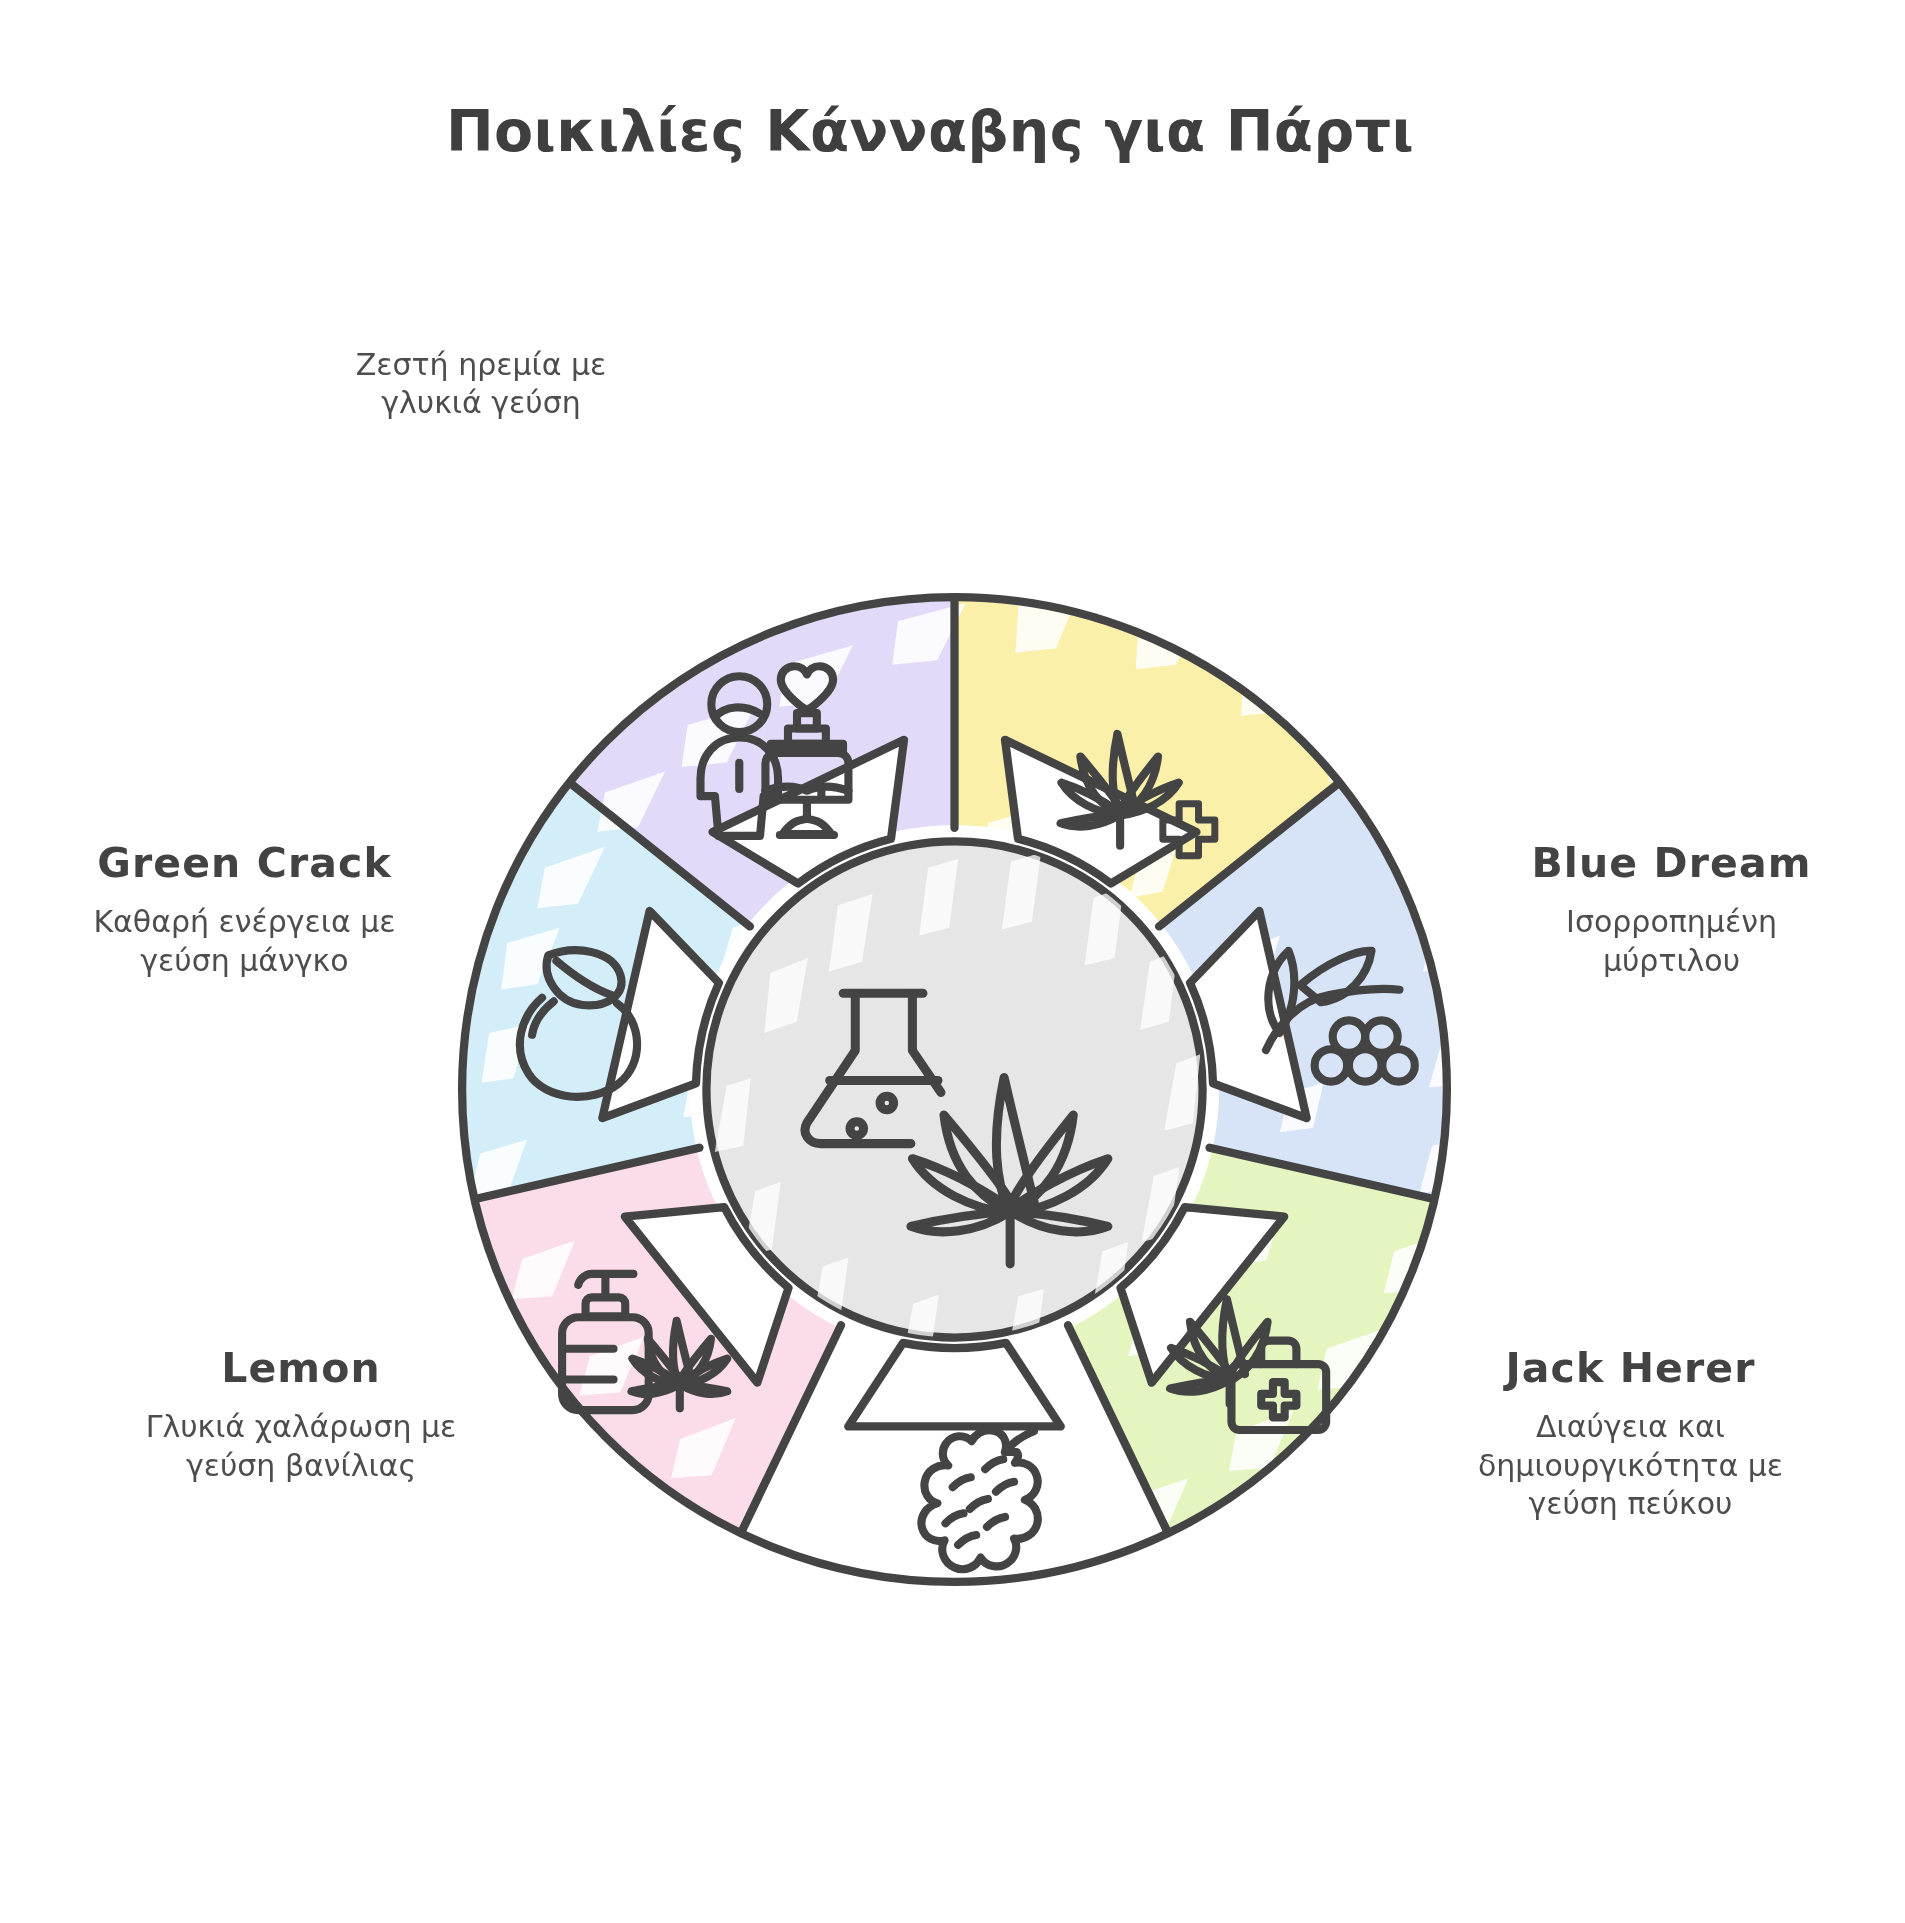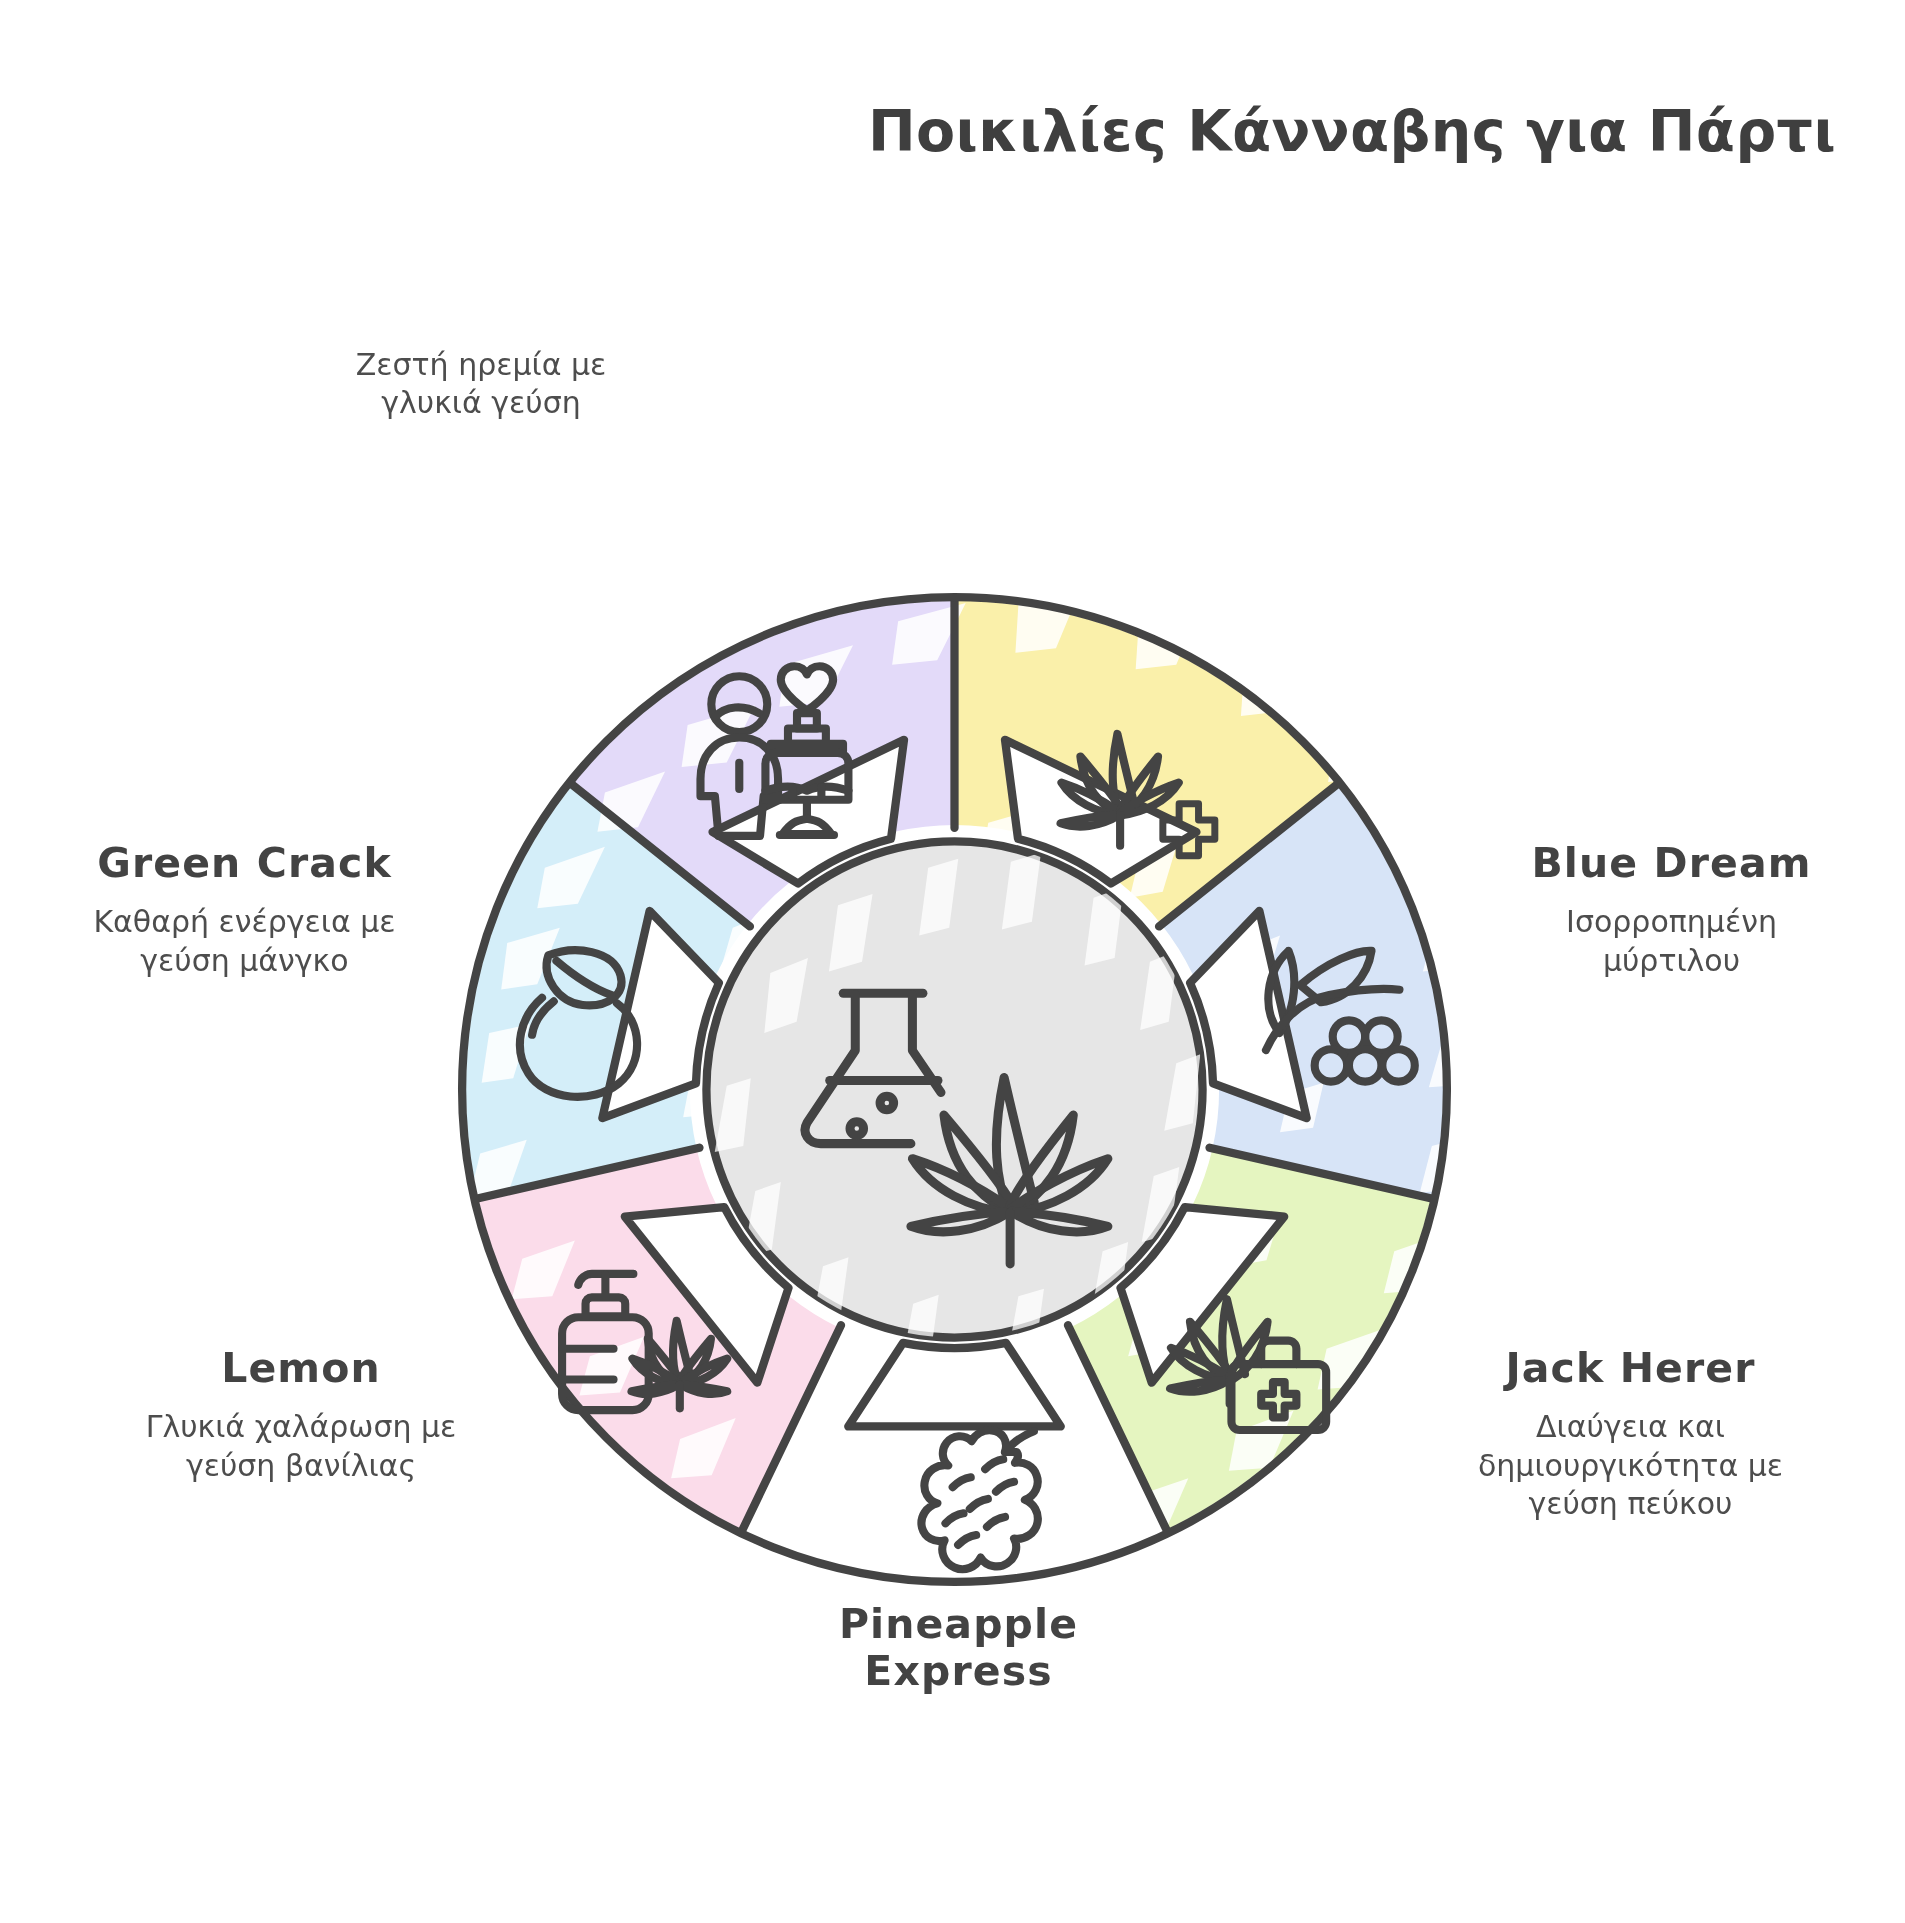--- a/index.html
+++ b/index.html
@@ -12,21 +12,21 @@
   }
   #page {
     position: relative;
     width: 1906px; height: 1924px;
     background: #ffffff;
   }
   #title {
     position: absolute;
     left: 0; top: 98px;
     width: 1836px;
-    text-align: right;
+    text-align: center;
     font-family: "DejaVu Sans", sans-serif;
     font-size: 57px;
     font-weight: bold;
     color: #3f3f3f;
     letter-spacing: 0.4px;
     padding-left: 24px;
   }
   .label-block {
     position: absolute;
     text-align: center;
@@ -392,20 +392,16 @@
       <div>Jack Herer</div>
     </div>
     <div class="label-desc">
       <div>Διαύγεια και</div>
       <div>δημιουργικότητα με</div>
       <div>γεύση πεύκου</div>
     </div>
   </div>
 
   <div class="label-block" id="lbl-pineapple">
-    <div class="label-name">
-      <div>Pineapple</div>
-      <div>Express</div>
-    </div>
   </div>
 
 </div>
 
 
 </body></html>

